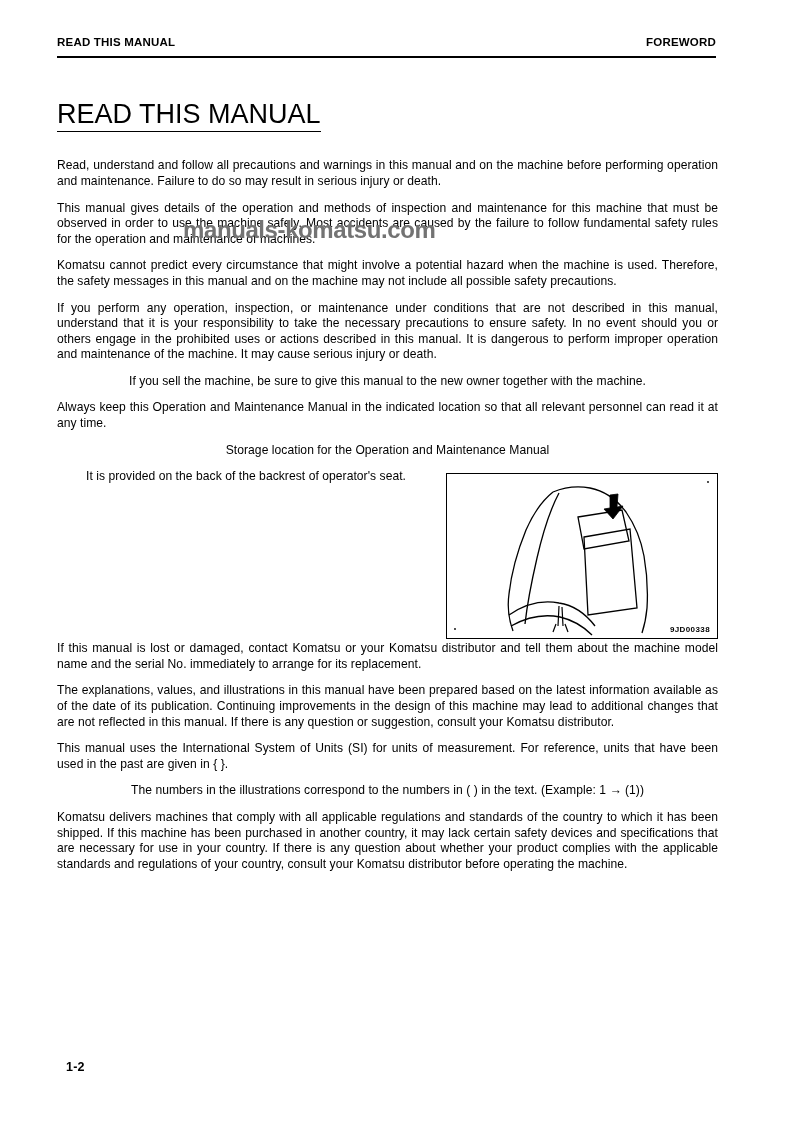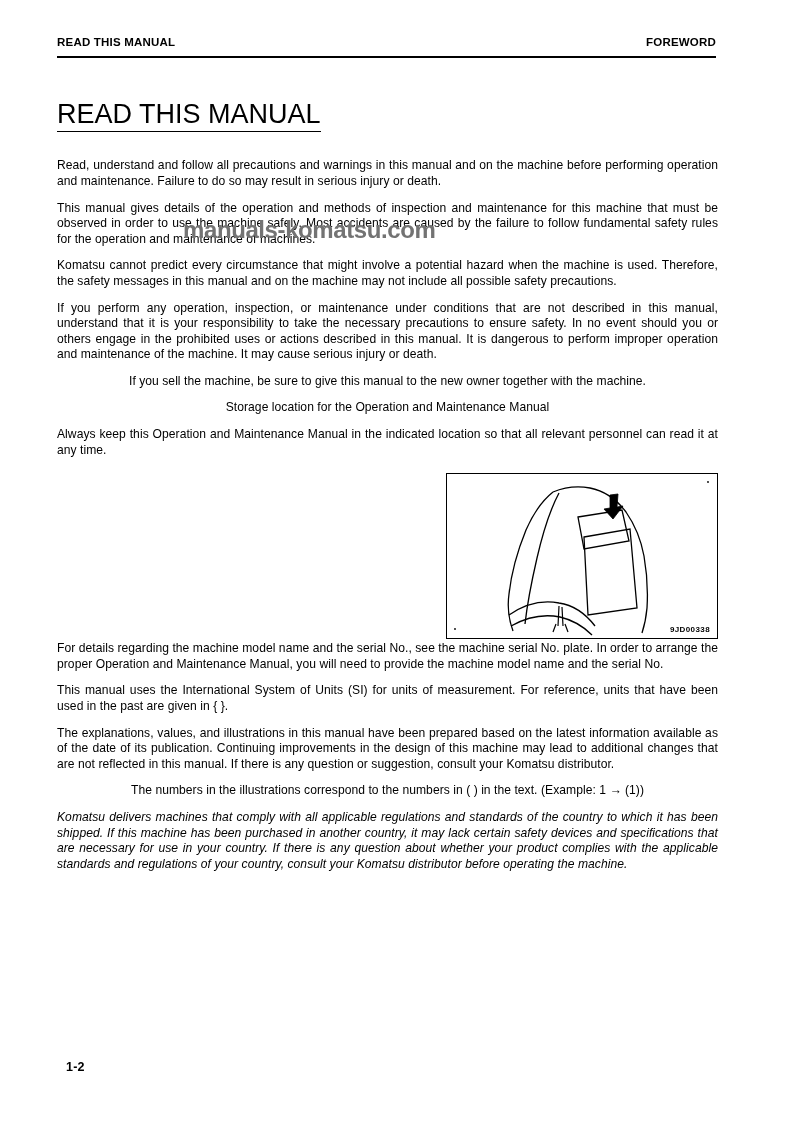--- a/index.html
+++ b/index.html
@@ -68,21 +68,21 @@
 
   p.para {
     font-size: 12.1px;
     line-height: 15.6px;
     margin: 0 0 11px 0;
     text-align: justify;
     text-justify: inter-word;
     letter-spacing: 0.05px;
   }
   p.para.nojust { text-align: center; }
-  p.para:last-child { margin-bottom: 0; font-style: italic; }
+  p.para:last-child { margin-bottom: 0; }
 
   
   .with-figure {
     position: relative;
     min-height: 172px;
   }
   .with-figure p.para {
     width: 378px;
   }
 
@@ -147,24 +147,25 @@
 
     <div class="title-wrap">
       <h1 class="doc-title">READ THIS MANUAL</h1>
     </div>
 
     <p class="para">Read, understand and follow all precautions and warnings in this manual and on the machine before performing operation and maintenance. Failure to do so may result in serious injury or death.</p>
     <p class="para">This manual gives details of the operation and methods of inspection and maintenance for this machine that must be observed in order to use the machine safely. Most accidents are caused by the failure to follow fundamental safety rules for the operation and maintenance of machines.</p>
     <p class="para">Komatsu cannot predict every circumstance that might involve a potential hazard when the machine is used. Therefore, the safety messages in this manual and on the machine may not include all possible safety precautions.</p>
     <p class="para">If you perform any operation, inspection, or maintenance under conditions that are not described in this manual, understand that it is your responsibility to take the necessary precautions to ensure safety. In no event should you or others engage in the prohibited uses or actions described in this manual. It is dangerous to perform improper operation and maintenance of the machine. It may cause serious injury or death.</p>
     <p class="para nojust">If you sell the machine, be sure to give this manual to the new owner together with the machine.</p>
+    <p class="para">Always keep this Operation and Maintenance Manual in the indicated location so that all relevant personnel can read it at any time.</p>
     <p class="para nojust">Storage location for the Operation and Maintenance Manual</p>
-    <p class="para">Always keep this Operation and Maintenance Manual in the indicated location so that all relevant personnel can read it at any time.</p>
 
     <div class="with-figure">
+      <p class="para nojust">It is provided on the back of the backrest of operator's seat.</p>
 
       <div class="figure">
         <svg width="269" height="163" viewBox="0 0 269 163" xmlns="http://www.w3.org/2000/svg">
 
           <path d="M 106 18 C 96 26 86 40 79 56 C 70 78 64 102 62 120 C 60 134 62 146 66 157" fill="none" stroke="#000" stroke-width="1.3"></path>
           <path d="M 106 18 C 118 13 132 12 143 14 C 158 17 170 26 179 38 C 188 51 194 66 197 82
                    C 200 99 201 118 200 134 C 199 145 197 153 195 159" fill="none" stroke="#000" stroke-width="1.3"></path>
 
           <path d="M 112 19 C 104 34 96 58 90 84 C 84 110 80 132 78 150" fill="none" stroke="#000" stroke-width="1.3"></path>
 
@@ -179,23 +180,23 @@
 
           <path d="M 163 21 L 171 20 L 170 33 L 176 32 L 166 45 L 157 35 L 163 34 Z" fill="#000" stroke="#000" stroke-width="0.8" stroke-linejoin="round"></path>
 
           <circle cx="261" cy="8" r="0.9" fill="#000"></circle>
           <circle cx="8" cy="155" r="0.9" fill="#000"></circle>
         </svg>
         <span class="figure-code">9JD00338</span>
       </div>
     </div>
 
-    <p class="para">For details regarding the machine model name and the serial No., see the machine serial No. plate. In order to arrange the proper Operation and Maintenance Manual, you will need to provide the machine model name and the serial No.</p>
+    <p class="para">If this manual is lost or damaged, contact Komatsu or your Komatsu distributor and tell them about the machine model name and the serial No. immediately to arrange for its replacement.</p>
+    <p class="para">The explanations, values, and illustrations in this manual have been prepared based on the latest information available as of the date of its publication. Continuing improvements in the design of this machine may lead to additional changes that are not reflected in this manual. If there is any question or suggestion, consult your Komatsu distributor.</p>
     <p class="para">This manual uses the International System of Units (SI) for units of measurement. For reference, units that have been used in the past are given in { }.</p>
-    <p class="para">The explanations, values, and illustrations in this manual have been prepared based on the latest information available as of the date of its publication. Continuing improvements in the design of this machine may lead to additional changes that are not reflected in this manual. If there is any question or suggestion, consult your Komatsu distributor.</p>
     <p class="para nojust">The numbers in the illustrations correspond to the numbers in ( ) in the text. (Example: 1 → (1))</p>
     <p class="para">Komatsu delivers machines that comply with all applicable regulations and standards of the country to which it has been shipped. If this machine has been purchased in another country, it may lack certain safety devices and specifications that are necessary for use in your country. If there is any question about whether your product complies with the applicable standards and regulations of your country, consult your Komatsu distributor before operating the machine.</p>
   </div>
 
   <div class="watermark">manuals-komatsu.com</div>
 
   <div class="page-number">1-2</div>
 
 </div>
 

